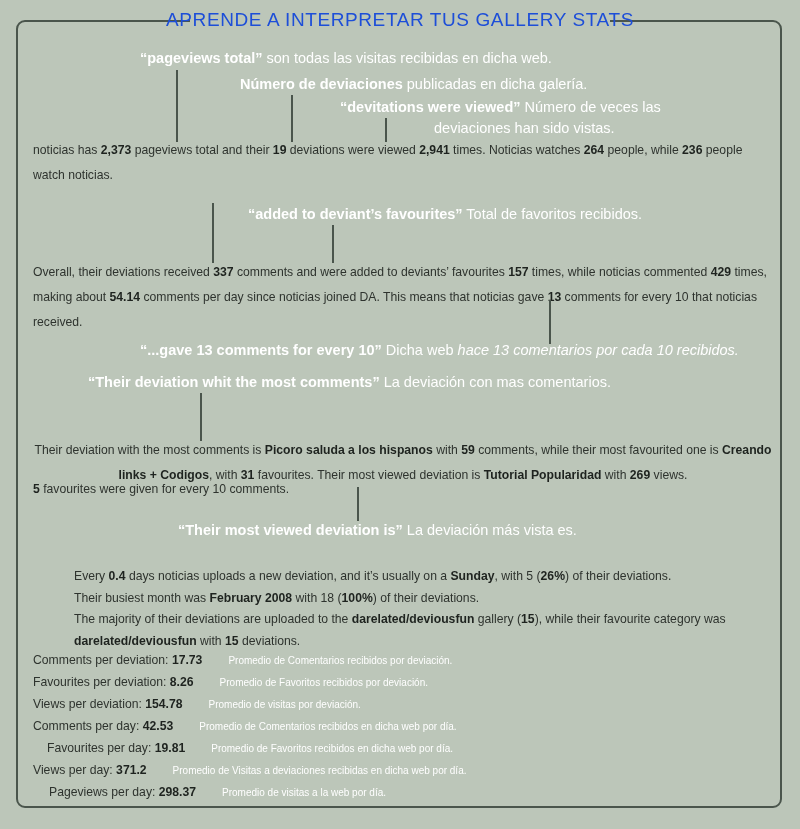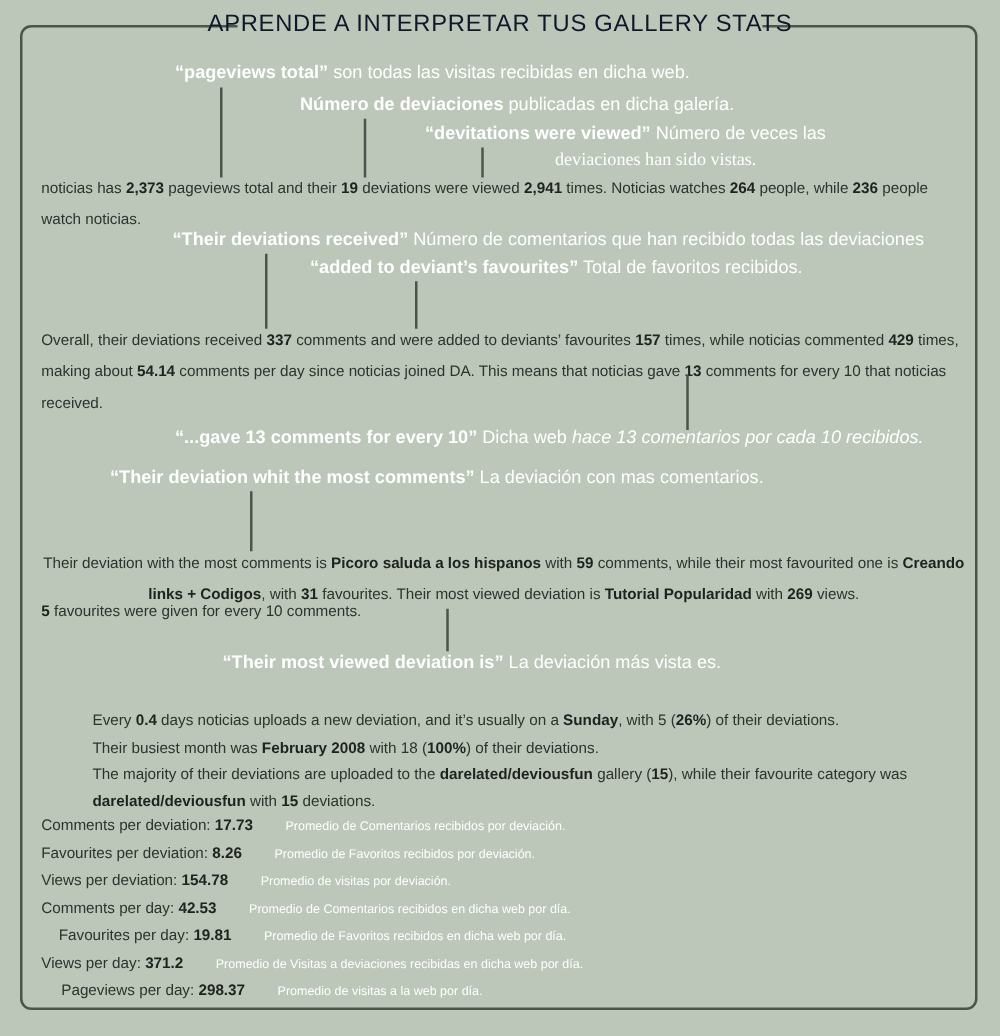--- a/index.html
+++ b/index.html
@@ -41,21 +41,21 @@
     width: 420px;
     height: 26px;
     background: #bcc6b9;
   }
   .frame-title {
     position: absolute;
     left: 0;
     top: 8px;
     width: 800px;
     text-align: center;
-    color: #0f172a;
+    color: #1d4ed8;
     font-size: 19px;
     letter-spacing: 0.6px;
     font-weight: 400;
     line-height: 24px;
     white-space: nowrap;
   }
 
   
   .anno {
     position: absolute;
@@ -126,36 +126,33 @@
     <b>“pageviews total”</b><span> son todas las visitas recibidas en dicha web.</span>
   </div>
 
   <div class="anno" style="left:240px; top:74px;">
     <b>Número de deviaciones</b><span> publicadas en dicha galería.</span>
   </div>
 
   <div class="anno" style="left:340px; top:97px;">
     <b>“devitations were viewed”</b><span> Número de veces las</span>
   </div>
-  <div class="anno" style="left:444px; top:118px;font-family:Liberation Serif, serif;">
+  <div class="anno" style="left:434px; top:118px;">
     <span>deviaciones han sido vistas.</span>
   </div>
 
   <div class="vline" style="left:176px; top:70px; height:72px;"></div>
   <div class="vline" style="left:291px; top:95px; height:47px;"></div>
   <div class="vline" style="left:385px; top:118px; height:24px;"></div>
 
   <div class="para" style="left:33px; top:138px; width:730px;">
     <span>noticias has </span><b>2,373</b><span> pageviews total and their </span><b>19</b><span> deviations were viewed </span><b>2,941</b><span> times. Noticias watches </span><b>264</b><span> people, while </span><b>236</b><span> people</span>
     <span>watch noticias.</span>
   </div>
 
-  <div class="anno" style="left:138px; top:182px;">
-    <b>“Their deviations received”</b><span> Número de comentarios que han recibido todas las deviaciones</span>
-  </div>
 
   <div class="anno" style="left:248px; top:204px;">
     <b>“added to deviant’s favourites”</b><span> Total de favoritos recibidos.</span>
   </div>
 
   <div class="vline" style="left:212px; top:203px; height:60px;"></div>
   <div class="vline" style="left:332px; top:225px; height:38px;"></div>
 
   <div class="para" style="left:33px; top:260px; width:740px;">
     <span>Overall, their deviations received </span><b>337</b><span> comments and were added to deviants’ favourites </span><b>157</b><span> times, while noticias commented </span><b>429</b><span> times,</span>

